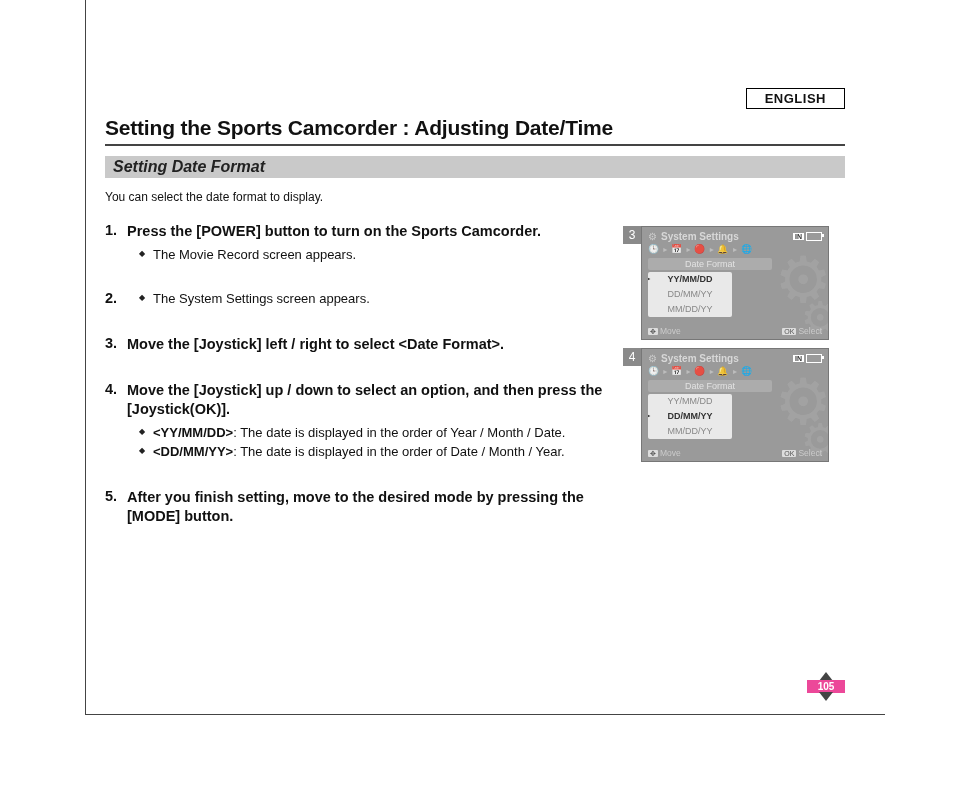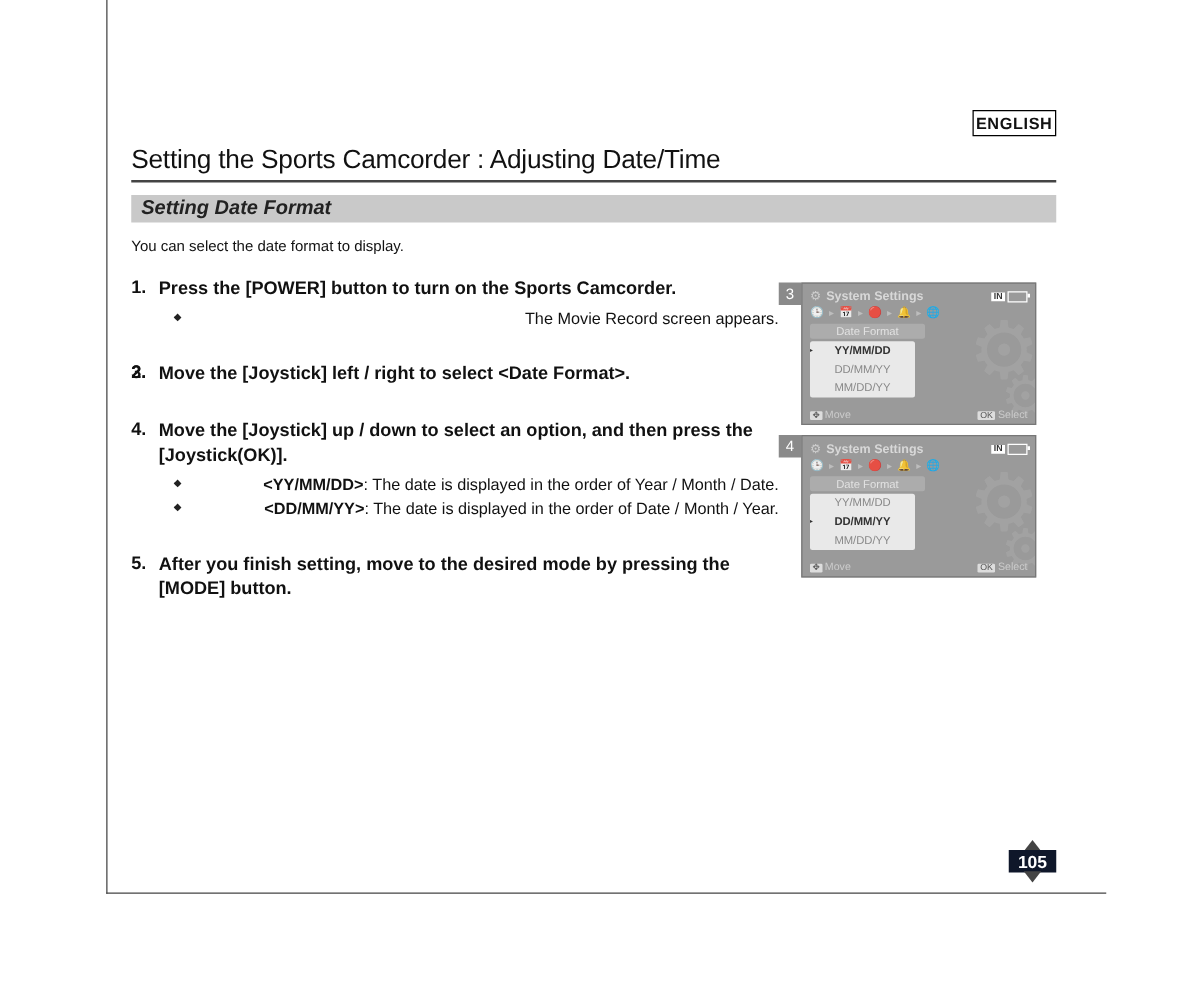--- a/index.html
+++ b/index.html
@@ -33,28 +33,28 @@
     position: absolute;
     left: 105px;
     top: 88px;
     width: 740px;
   }
   .lang-box {
     position: absolute;
     right: 0;
     top: 0;
     border: 1.5px solid #000;
-    padding: 2px 2px;
+    padding: 2px 18px;
     font-size: 13px;
     font-weight: bold;
     letter-spacing: 0.5px;
   }
   .title {
     font-size: 21px;
-    font-weight: normal;
+    font-weight: bold;
     margin-top: 28px;
     padding-bottom: 4px;
     border-bottom: 2px solid #444;
     letter-spacing: -0.2px;
   }
   .subsection {
     margin-top: 10px;
     background: #c9c9c9;
     font-style: italic;
     font-weight: bold;
@@ -102,21 +102,20 @@
   }
   .step-head .ital {
     font-style: italic;
     color: #6e6e6e;
     font-weight: bold;
   }
   ul.sub {
     list-style: none;
     margin: 4px 0 0 0;
     padding: 0 0 0 12px;
-    text-align: right;
   }
   ul.sub li {
     position: relative;
     padding-left: 14px;
     font-size: 13px;
     line-height: 1.45;
   }
   ul.sub li::before {
     content: "◆";
     position: absolute;
@@ -205,21 +204,21 @@
     font-size: 9px;
     align-items: center;
   }
   .scr-tabs span { opacity: 0.85; }
   .scr-tabs .arrow { font-size: 8px; opacity: 0.7; }
   .scr-label {
     margin: 4px 6px 2px 6px;
     background: rgba(200,200,200,0.4);
     color: #e2e2e2;
     font-size: 9px;
-    padding: 1px 4px;
+    padding: 1px 20px;
     width: 84px;
     text-align: center;
     border-radius: 2px;
   }
   .scr-options {
     margin: 0 6px;
     width: 84px;
     background: #e9e9e9;
     font-size: 9px;
     border-radius: 2px;
@@ -282,23 +281,23 @@
     text-align: center;
   }
   .page-num .tri-up {
     width: 0; height: 0;
     border-left: 7px solid transparent;
     border-right: 7px solid transparent;
     border-bottom: 9px solid #444;
     margin: 0 auto;
   }
   .page-num .num {
-    background: #0f172a;
+    background: #ec4899;
     color: #fff;
-    font-size: 14px;
+    font-size: 10px;
     font-weight: bold;
     padding: 1px 0;
     margin-top: -1px;
   }
   .page-num .tri-down {
     width: 0; height: 0;
     border-left: 7px solid transparent;
     border-right: 7px solid transparent;
     border-top: 9px solid #444;
     margin: -1px auto 0 auto;
@@ -319,20 +318,23 @@
   <div class="content">
     <div class="steps">
       <ol class="main-steps">
         <li>
           <div class="step-head">Press the [POWER] button to turn on the Sports Camcorder.</div>
           <ul class="sub">
             <li>The Movie Record screen appears.</li>
           </ul>
         </li>
         <li>
+          <ul class="sub">
+            <li>The System Settings screen appears.</li>
+          </ul>
         </li>
         <li>
           <div class="step-head">Move the [Joystick] left / right to select &lt;Date Format&gt;.</div>
         </li>
         <li>
           <div class="step-head">Move the [Joystick] up / down to select an option, and then press the [Joystick(OK)].</div>
           <ul class="sub">
             <li><span class="opt">&lt;YY/MM/DD&gt;</span><span>: The date is displayed in the order of Year / Month / Date.</span></li>
             <li><span class="opt">&lt;DD/MM/YY&gt;</span><span>: The date is displayed in the order of Date / Month / Year.</span></li>
           </ul>

